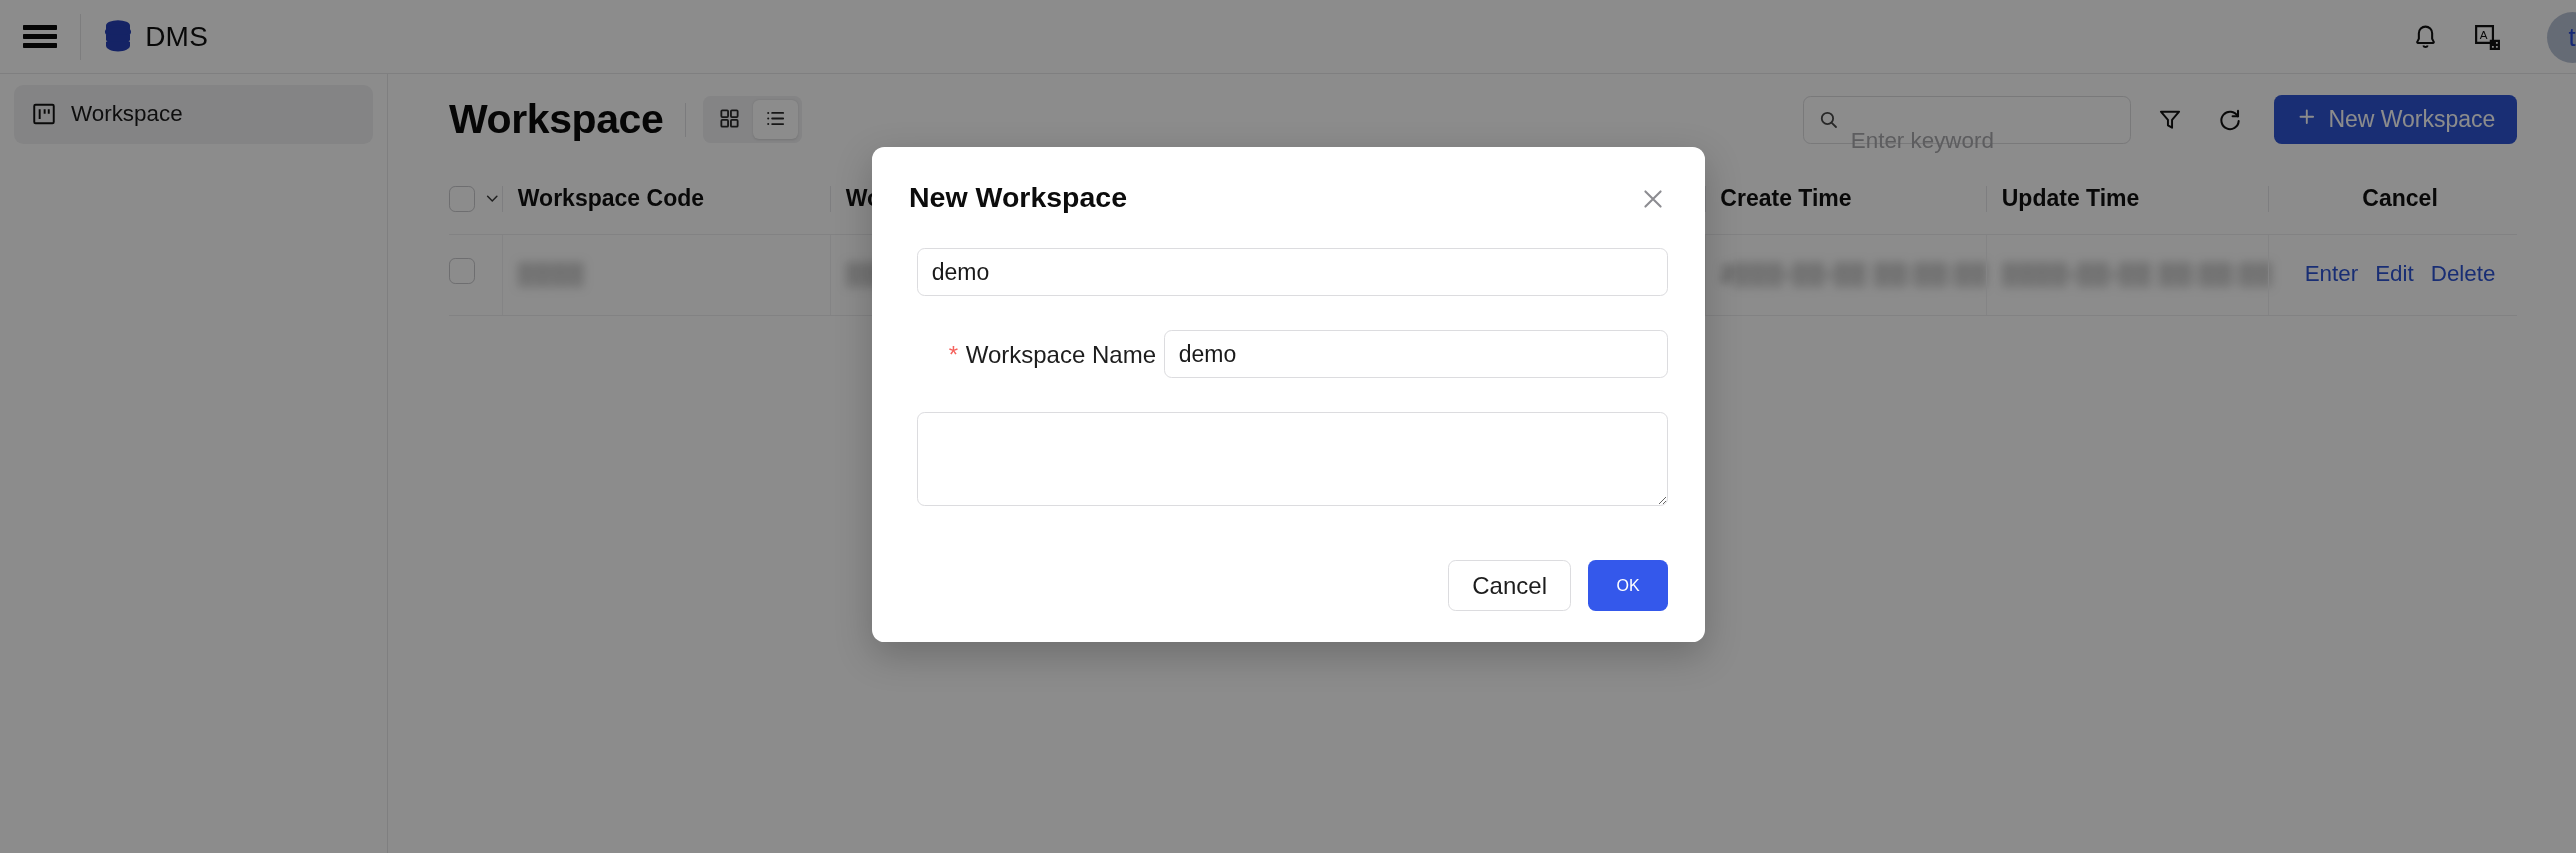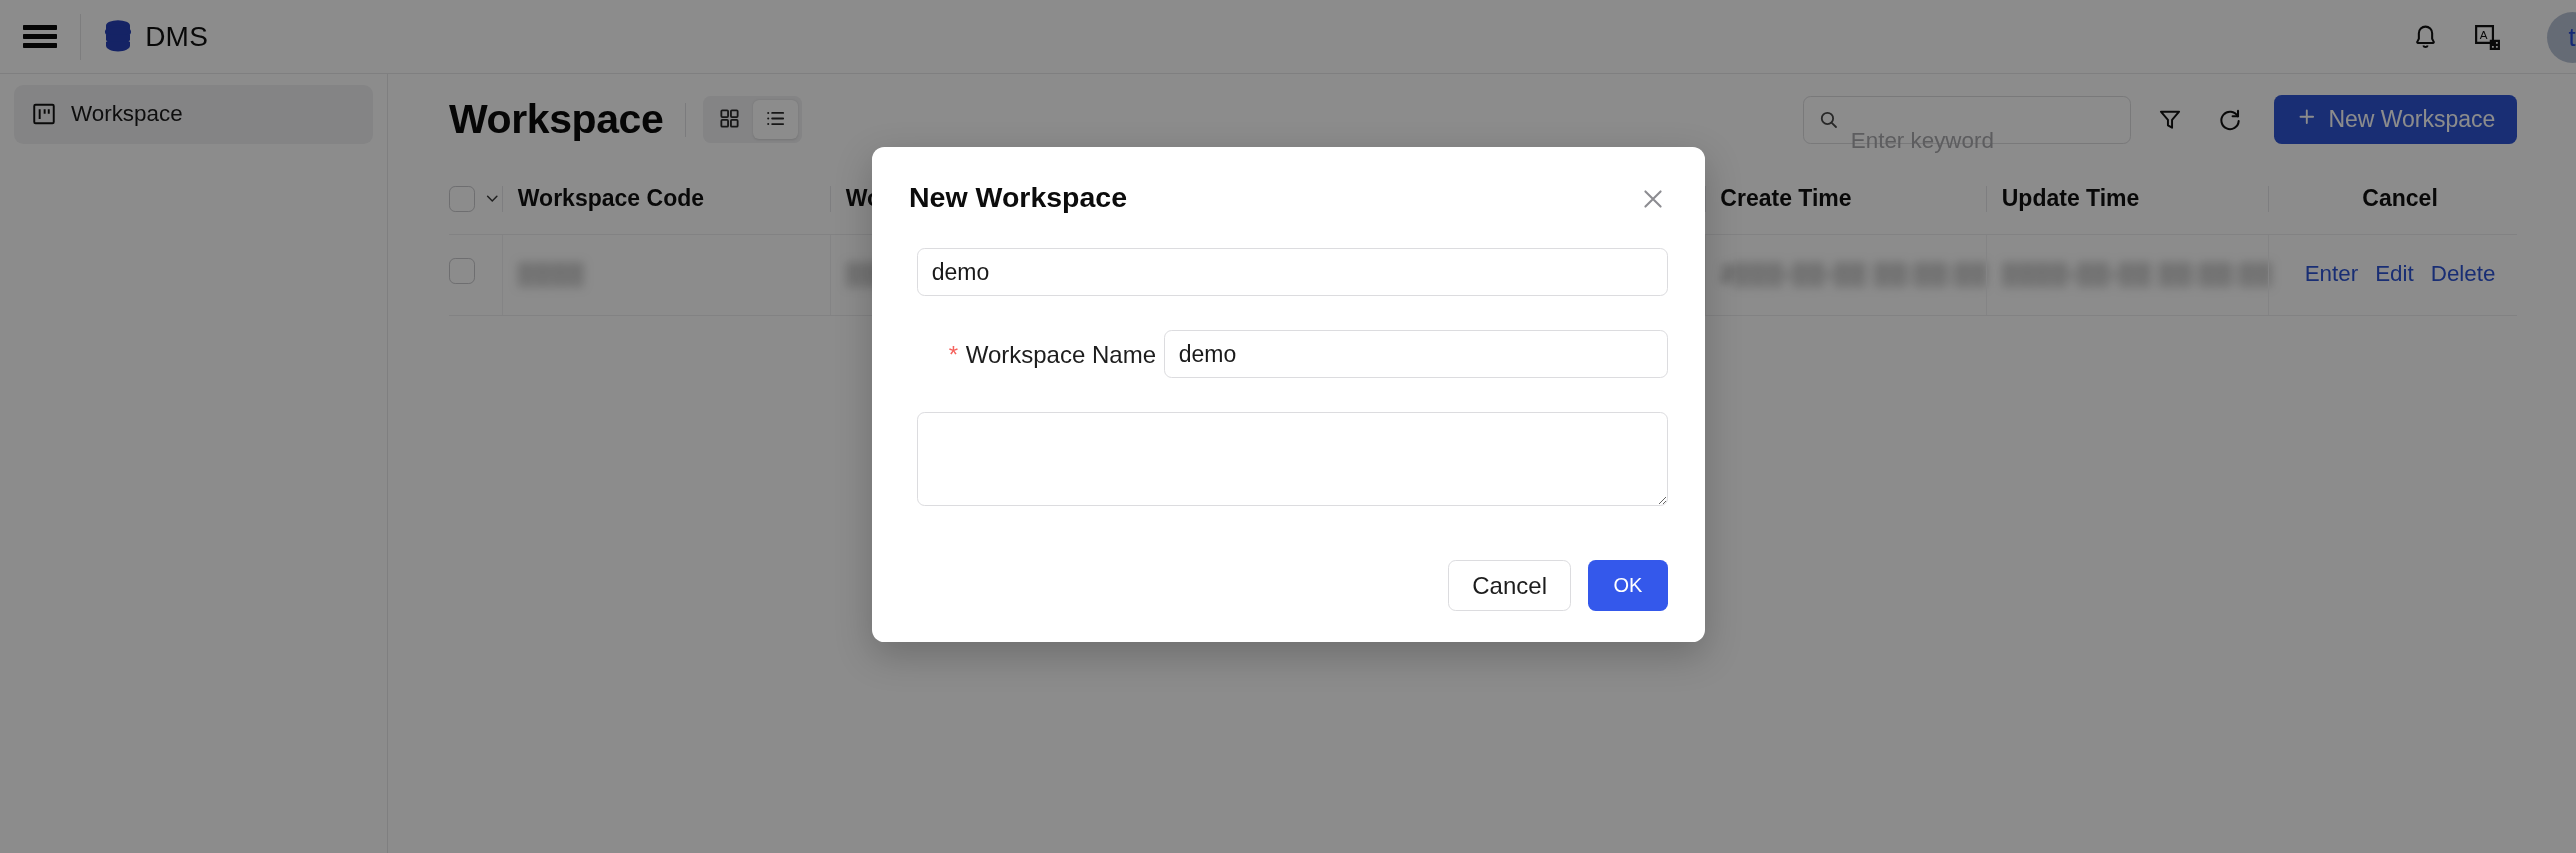--- a/index.html
+++ b/index.html
@@ -186,21 +186,21 @@
   #modal-footer {
     display: flex; justify-content: flex-end; gap: 17px; margin-top: 51px;
   }
   .btn-secondary {
     height: 51px; min-width: 116px; padding: 0 23px; background: #fff;
     border: 0.8px solid #dcdcdf; border-radius: 7.7px; font-size: 24px; color: #1d1d1d;
     cursor: pointer; font-family: "Liberation Sans", sans-serif;
   }
   .btn-primary {
     height: 51px; min-width: 80px; padding: 0 23px; background: #3458eb;
-    border: none; border-radius: 7.7px; font-size: 20px; color: #fff;
+    border: none; border-radius: 7.7px; font-size: 16px; color: #fff;
     cursor: pointer; font-family: "Liberation Sans", sans-serif;
   }
 </style>
 </head>
 <body>
 
 <div id="app-root">
 
   <div id="top-header">
 

